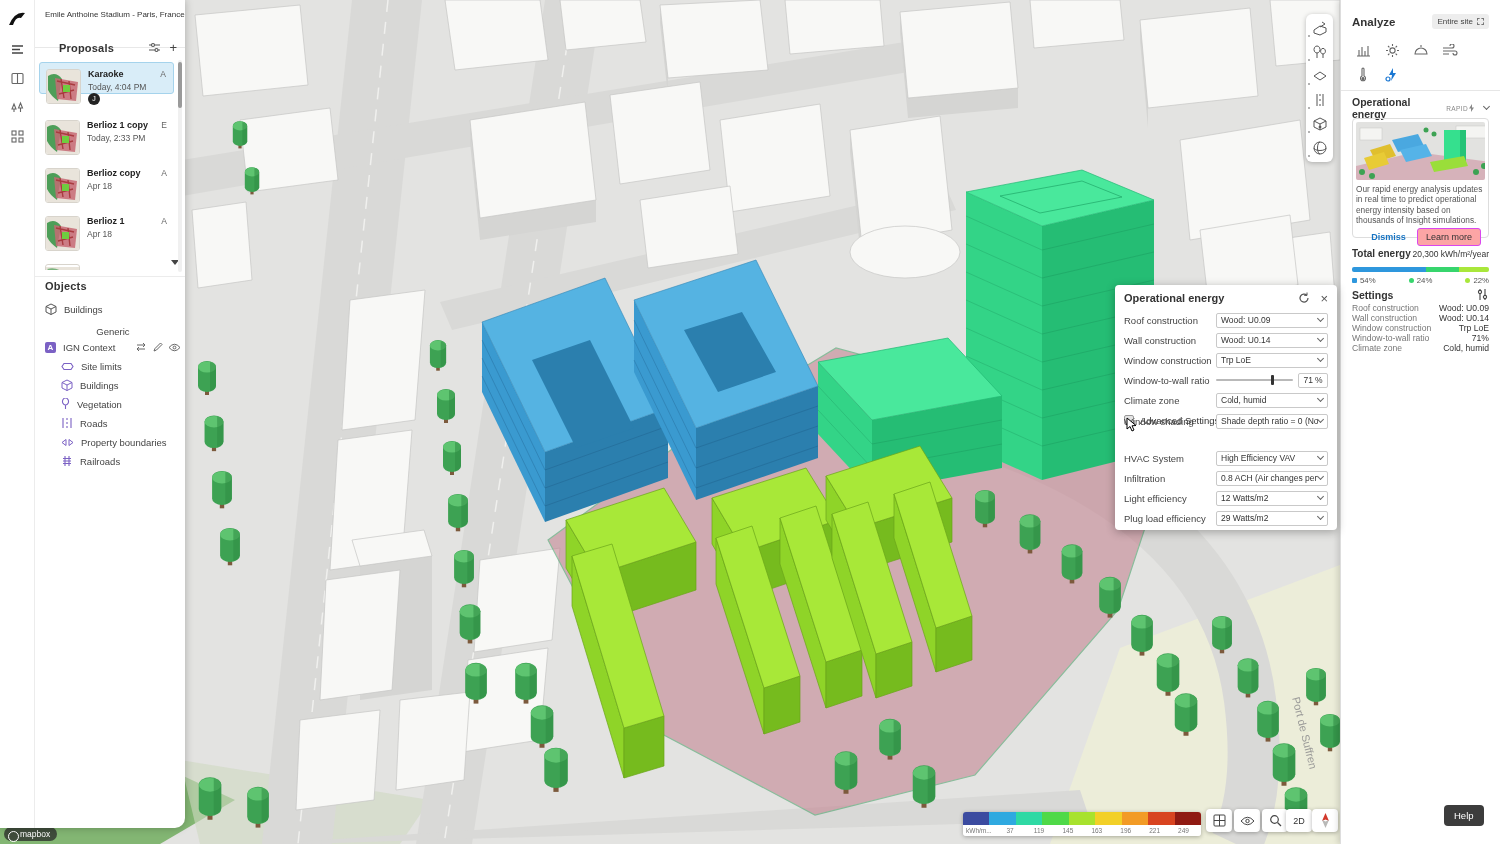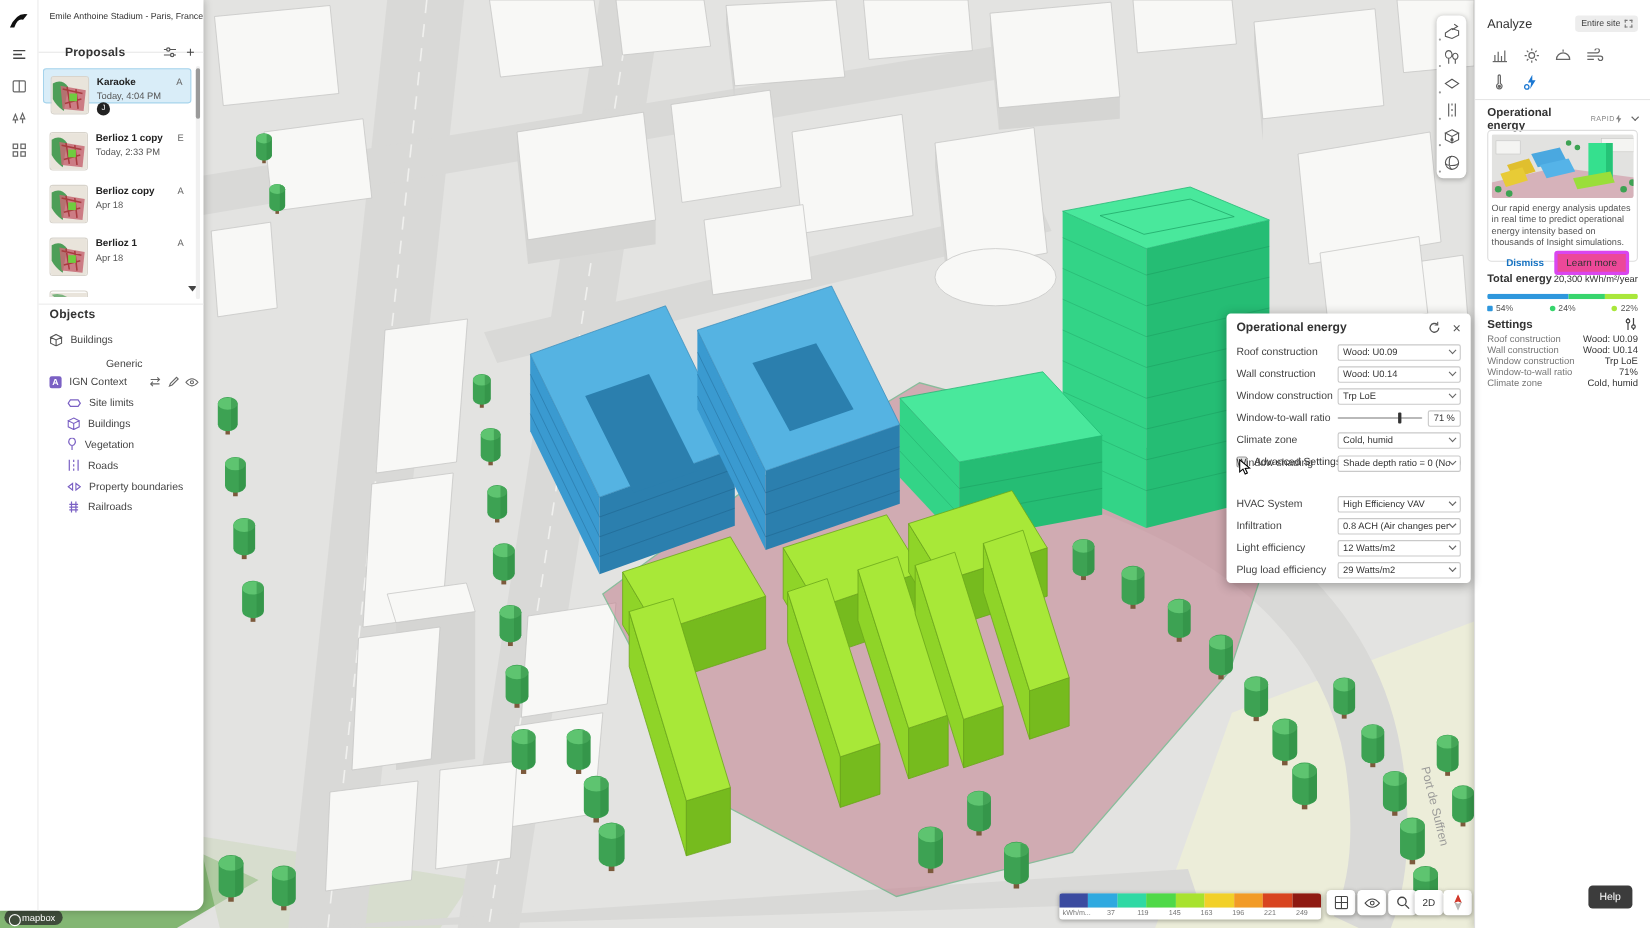--- a/index.html
+++ b/index.html
@@ -45,35 +45,35 @@
   .slider-wrap { width:112px; display:flex; align-items:center; gap:5px; }
   .track { position:relative; flex:1; height:2px; background:#b9b9b9; border-radius:1px; }
   .handle { position:absolute; top:-4px; width:3px; height:10px; background:#333; border-radius:1px; }
   .val-box { width:30px; height:15px; border:1px solid #c9c9c9; border-radius:2px; font-size:8.5px; color:#333; display:flex; align-items:center; justify-content:center; gap:2px; }
   .chk { width:10px; height:10px; border:1px solid #999; border-radius:2px; background:#e4e4e4; }
   .qmark { width:11px; height:11px; border:1px solid #777; border-radius:50%; font-size:8px; color:#555; text-align:center; line-height:11px; }
   
   #rpanel { left:1340px; top:0; width:160px; height:844px; background:#fff; z-index:10; border-left:1px solid #ddd; box-shadow:-2px 0 6px rgba(0,0,0,.15); }
   #rp-inner { position:relative; padding:0 11px; height:100%; }
   #analyze-head { position:absolute; top:14px; left:11px; right:11px; display:flex; align-items:center; }
-  #analyze-title { font-size:11.5px; font-weight:normal; color:#333; flex:1; }
+  #analyze-title { font-size:11.5px; font-weight:bold; color:#333; flex:1; }
   #scope-btn { background:#ededed; border-radius:3px; font-size:8px; color:#444; padding:3px 5px; display:flex; align-items:center; gap:4px; }
   .dash-sq { width:7px; height:7px; border:1px dashed #777; }
   #icon-grid { position:absolute; top:38px; left:8px; right:8px; display:flex; flex-wrap:wrap; }
   .an-icon { width:28.8px; height:24px; display:flex; align-items:center; justify-content:center; }
   #rp-div1 { position:absolute; top:90px; left:0; right:0; border-top:1px solid #e6e6e6; }
   #oe-head { position:absolute; top:96px; left:11px; right:11px; display:flex; align-items:center; gap:5px; }
   #oe-title { font-size:10.5px; font-weight:bold; color:#333; }
   #rapid { font-size:6.5px; color:#888; letter-spacing:.4px; display:flex; align-items:center; gap:1px; }
   #promo { position:absolute; top:118px; left:11px; right:11px; height:120px; border:1px solid #ddd; border-radius:4px; padding:3px; }
   #promo-img { width:100%; height:58px; border-radius:2px; overflow:hidden; }
   #promo-text { font-size:8.3px; line-height:10.3px; color:#555; margin-top:4px; }
   #promo-foot { display:flex; align-items:center; margin-top:3px; padding:0 4px; }
   #dismiss { font-size:9px; color:#1673c2; font-weight:bold; flex:1; text-align:center; }
-  #learn { font-size:9px; color:#333; border:3px solid #d946ef; border-radius:3px; padding:3px 8px; background:#ec4899;text-align:right; }
+  #learn { font-size:9px; color:#333; border:1px solid #d946ef; border-radius:3px; padding:3px 8px; background:#fca5a5;text-align:right; }
   #total-row { position:absolute; top:248px; left:11px; right:11px; display:flex; align-items:baseline; }
   #total-label { font-size:10px; font-weight:bold; color:#333; flex:1; }
   #total-val { font-size:8.5px; color:#333; }
   #dist-bar { position:absolute; top:267px; left:11px; right:11px; height:5px; border-radius:2px; overflow:hidden; display:flex; }
   .dist-seg { height:100%; }
   #dist-legend { position:absolute; top:276px; left:11px; right:11px; display:flex; font-size:7.8px; color:#555; }
   .dist-item { flex:1; display:flex; align-items:center; gap:3px; }
   .dist-dot { width:5px; height:5px; border-radius:50%; }
   .dist-dot.sq { border-radius:1px; }
   #settings-head { position:absolute; top:288px; left:11px; right:11px; display:flex; align-items:center; }

